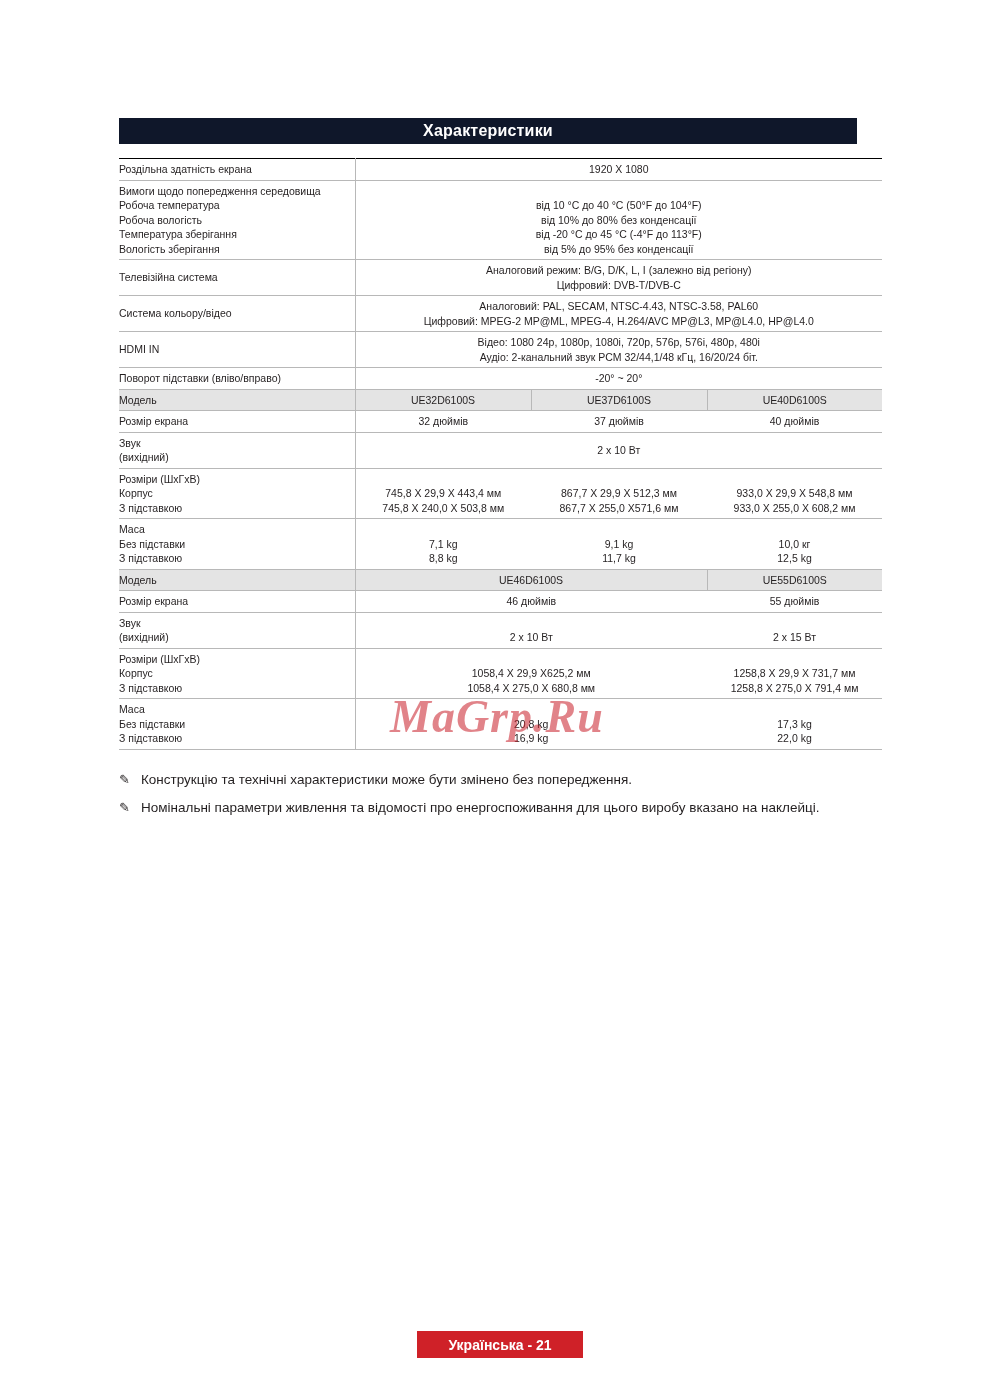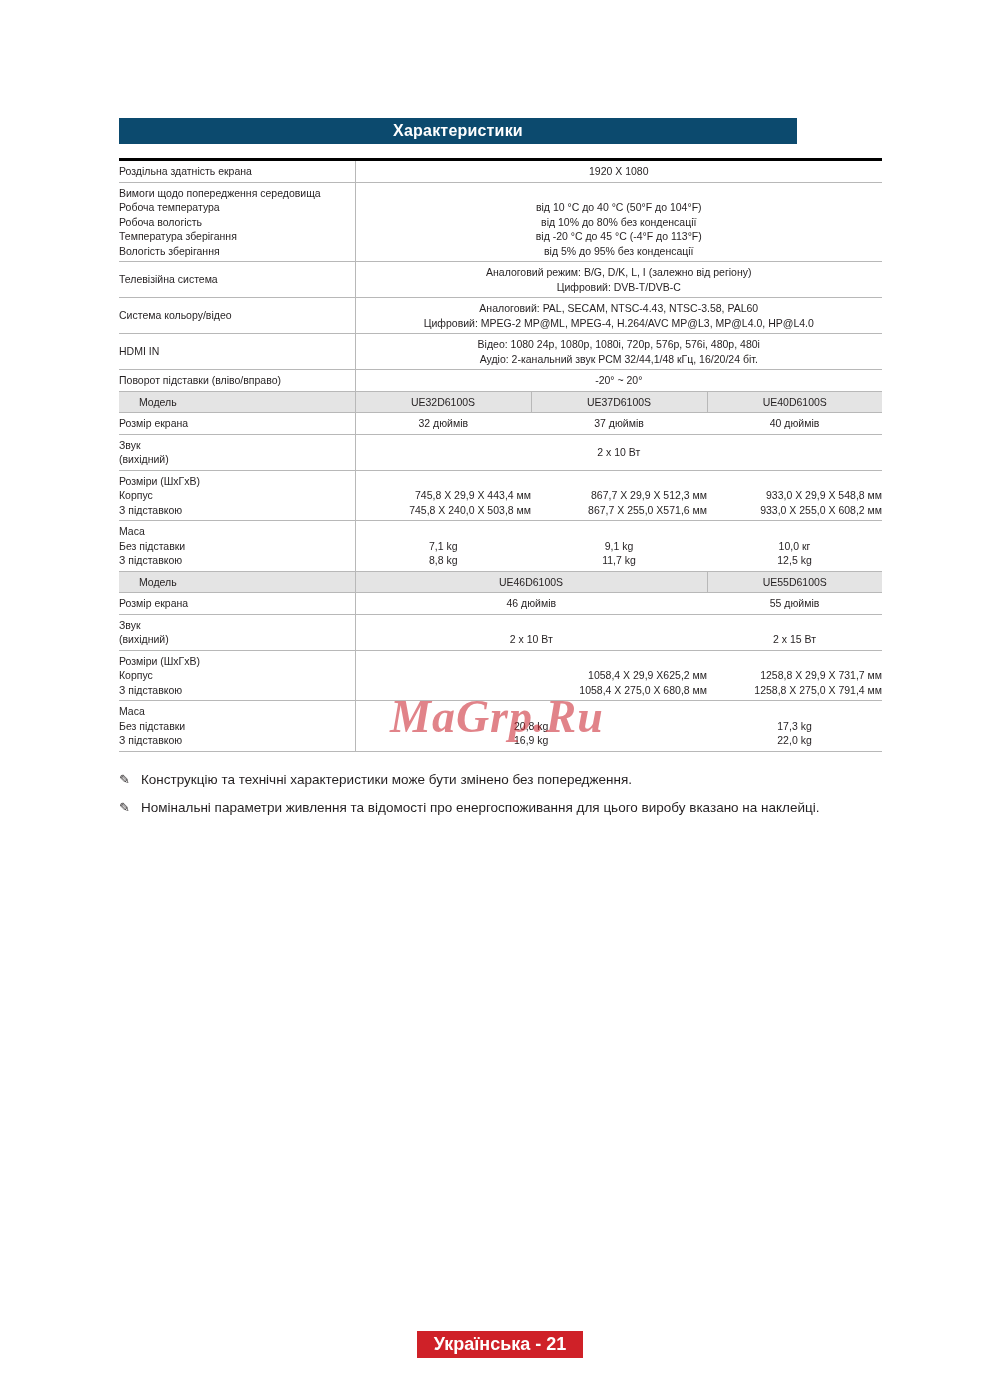--- a/index.html
+++ b/index.html
@@ -18,23 +18,23 @@
   .page {
     position: absolute;
     left: 0; top: 0;
     width: 1000px;
     height: 1384px;
   }
   .title-bar {
     position: absolute;
     left: 119px;
     top: 118px;
-    width: 678px;
+    width: 738px;
     height: 26px;
-    background: #0c4a6e;
+    background: #0f172a;
     color: #ffffff;
     font-size: 16px;
     font-weight: bold;
     display: flex;
     align-items: center;
     justify-content: center;
     letter-spacing: 0.2px;
   }
   table.spec {
     position: absolute;
@@ -57,30 +57,29 @@
     border-right: 1px solid #b8b8b8;
     color: #231f20;
   }
   td.val {
     text-align: center;
   }
   td.val.sub {
     border-left: 1px solid #b8b8b8;
   }
   tr.row-top td {
-    border-top: 3px solid #000000;
+    border-top: 1px solid #000000;
   }
   .model-row td {
     background: #e4e4e4;
   }
   .model-row td.label {
     background: #e4e4e4;
-    padding-left: 20px;
-  }
-  .nowrap { white-space: nowrap; text-align: right; }
+  }
+  .nowrap { white-space: nowrap; }
   .lines span { display: block; }
   .notes {
     position: absolute;
     left: 119px;
     top: 770px;
     width: 770px;
     font-size: 13.5px;
     line-height: 19px;
   }
   .note {
@@ -99,21 +98,21 @@
     flex: 1 1 auto;
   }
   .footer {
     position: absolute;
     left: 417px;
     top: 1331px;
     width: 166px;
     height: 27px;
     background: #cf2128;
     color: #ffffff;
-    font-size: 18px;
+    font-size: 14px;
     font-weight: bold;
     display: flex;
     align-items: center;
     justify-content: center;
   }
   .watermark {
     position: absolute;
     left: 390px;
     top: 690px;
     font-family: "Liberation Serif", serif;

